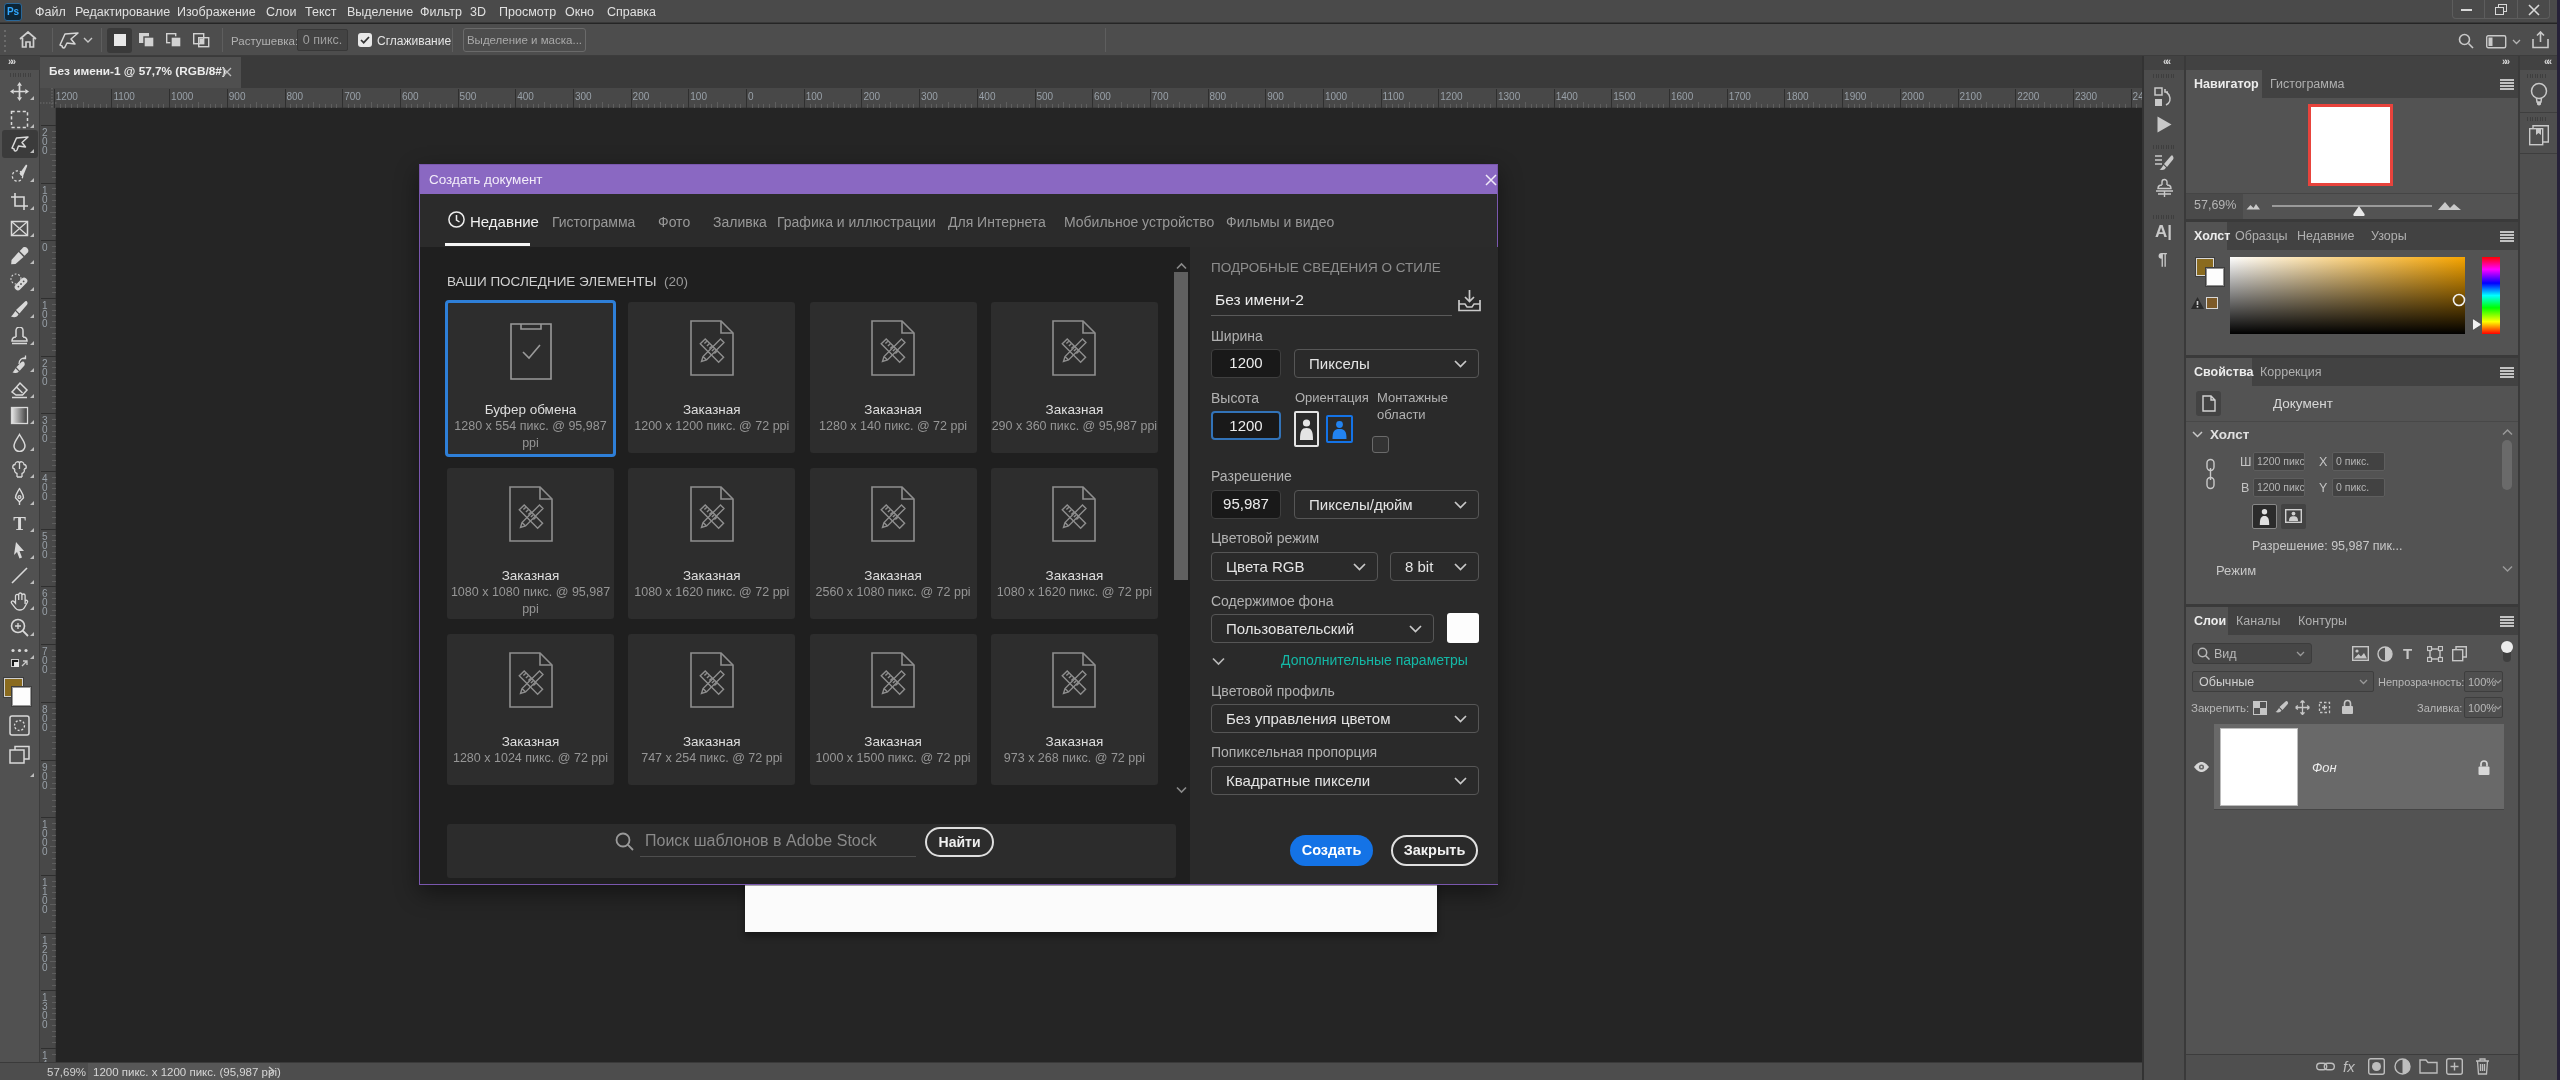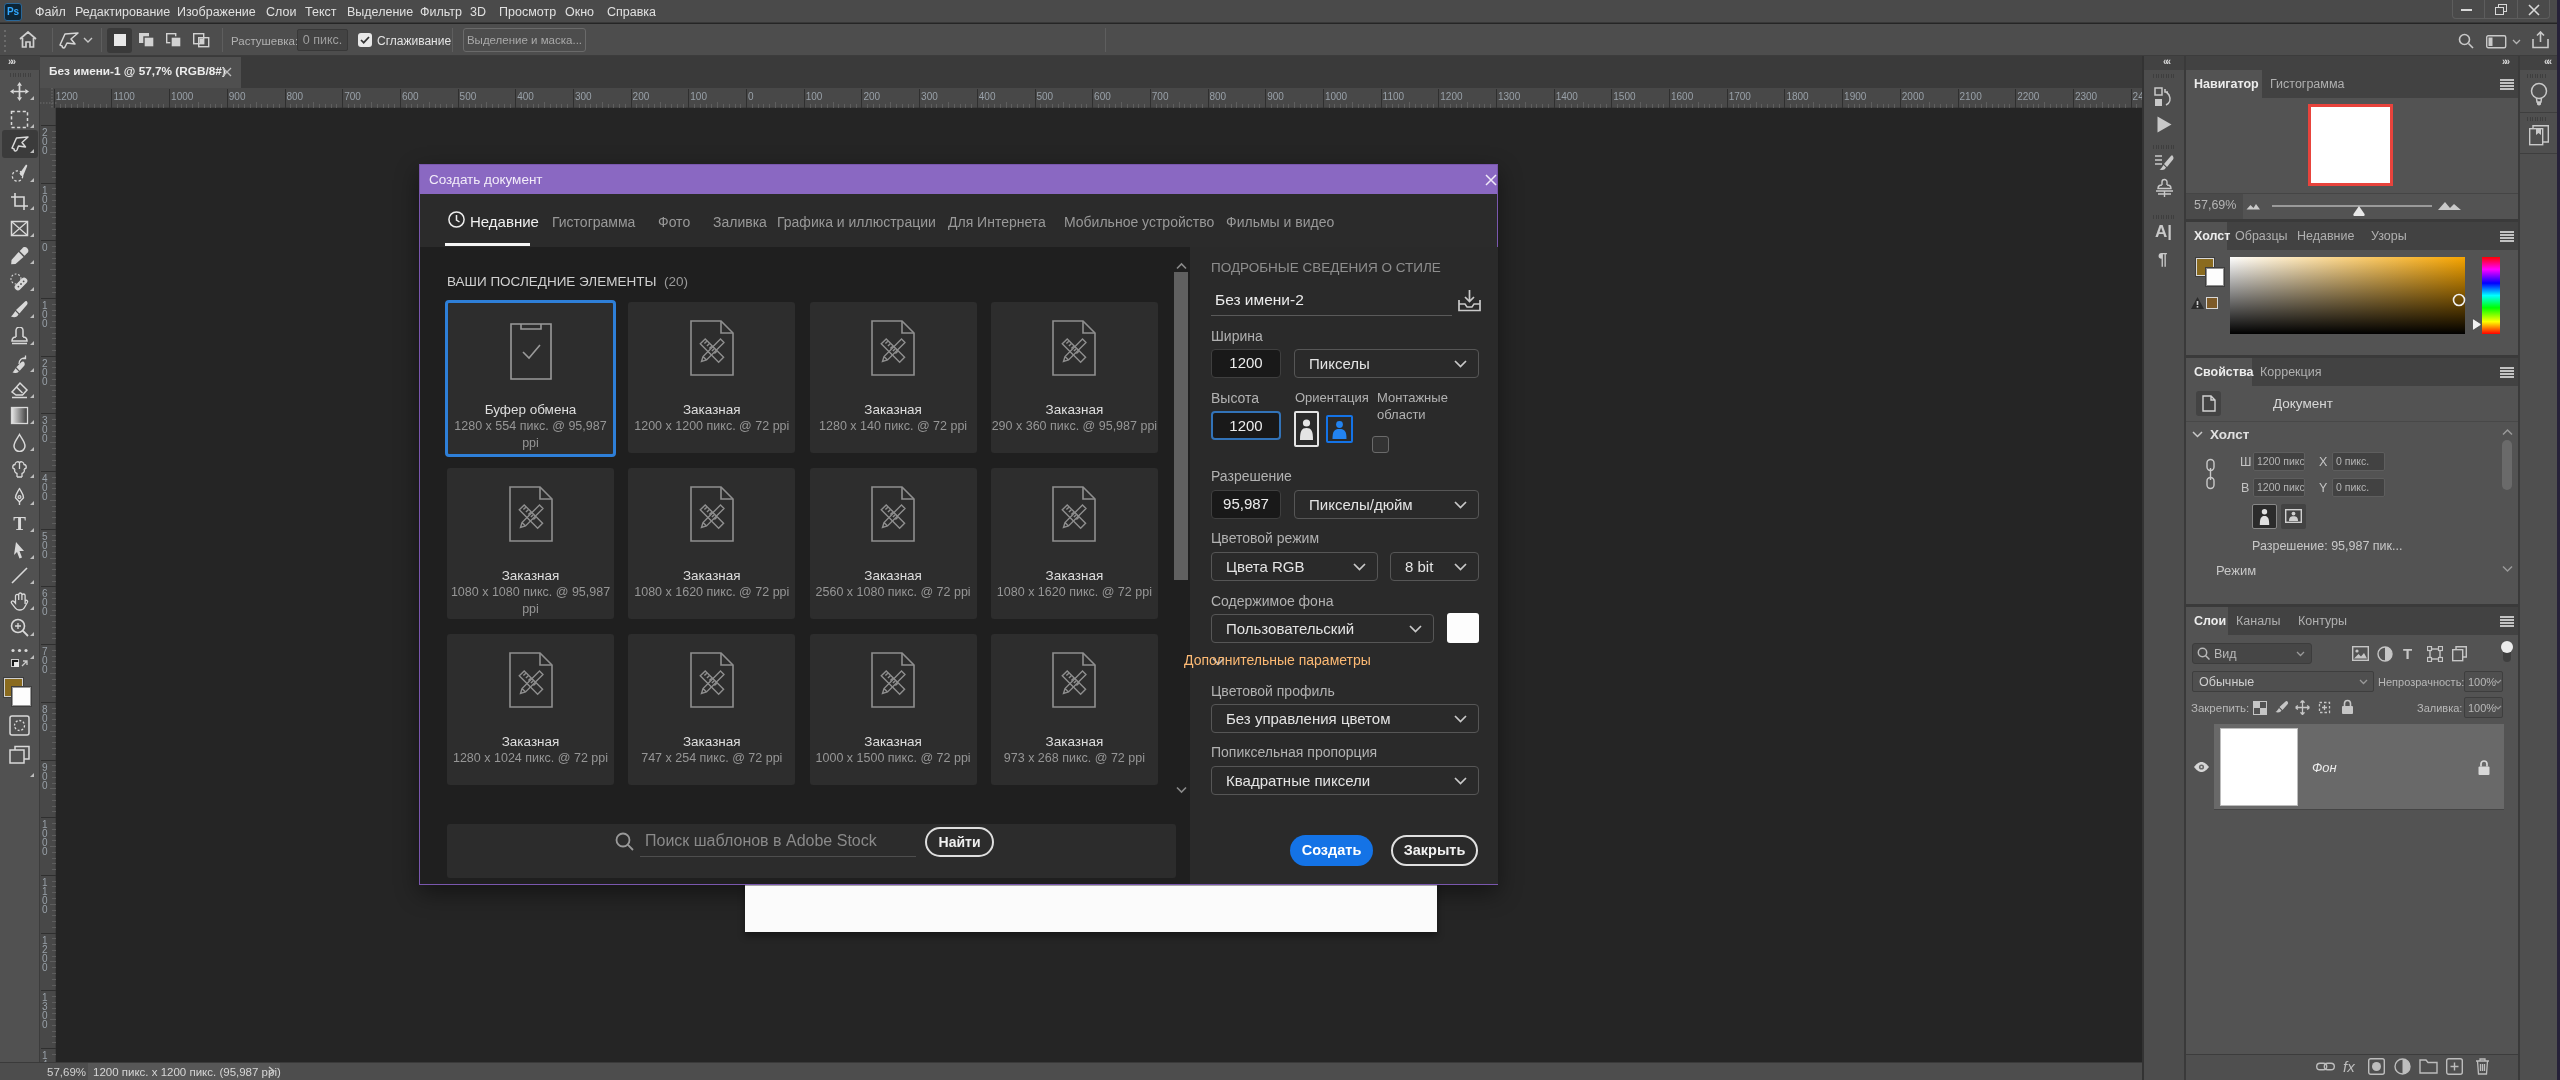--- a/index.html
+++ b/index.html
@@ -1106,21 +1106,21 @@
     </svg>
 <div class="abs" style="left:1211px;top:594px;font-size:14px;color:#b2b2b2;font-weight:400;white-space:nowrap;line-height:1;">Содержимое фона</div>
 <div class="abs" style="left:1211px;top:614px;width:223px;height:29px;border:1px solid #565656;border-radius:4px;color:#e4e4e4;font-size:15px;line-height:27px;padding-left:14px;">Пользовательский</div>
 <svg class="abs" style="left:1409px;top:625px" width="13" height="8" viewBox="0 0 13 8">
       <path d="M1 1 L6.5 6.5 L12 1" fill="none" stroke="#c9c9c9" stroke-width="1.7"></path>
     </svg>
 <div class="abs" style="left:1447px;top:613px;width:32px;height:30px;background:#fdfdfd;border-radius:3px;"></div>
 <svg class="abs" style="left:1212px;top:657px" width="13" height="9" viewBox="0 0 13 9">
       <path d="M1 1.5 L6.5 7 L12 1.5" fill="none" stroke="#b8b8b8" stroke-width="1.7"></path>
     </svg>
-<div class="abs" style="left:1184px;top:653px;font-size:14px;color:#fdba74;font-weight:400;white-space:nowrap;line-height:1;">Дополнительные параметры</div>
+<div class="abs" style="left:1281px;top:653px;font-size:14px;color:#14b8a6;font-weight:400;white-space:nowrap;line-height:1;">Дополнительные параметры</div>
 <div class="abs" style="left:1211px;top:684px;font-size:14px;color:#b2b2b2;font-weight:400;white-space:nowrap;line-height:1;">Цветовой профиль</div>
 <div class="abs" style="left:1211px;top:704px;width:268px;height:29px;border:1px solid #565656;border-radius:4px;color:#e4e4e4;font-size:15px;line-height:27px;padding-left:14px;">Без управления цветом</div>
 <svg class="abs" style="left:1454px;top:715px" width="13" height="8" viewBox="0 0 13 8">
       <path d="M1 1 L6.5 6.5 L12 1" fill="none" stroke="#c9c9c9" stroke-width="1.7"></path>
     </svg>
 <div class="abs" style="left:1211px;top:745px;font-size:14px;color:#b2b2b2;font-weight:400;white-space:nowrap;line-height:1;">Попиксельная пропорция</div>
 <div class="abs" style="left:1211px;top:766px;width:268px;height:29px;border:1px solid #565656;border-radius:4px;color:#e4e4e4;font-size:15px;line-height:27px;padding-left:14px;">Квадратные пиксели</div>
 <svg class="abs" style="left:1454px;top:777px" width="13" height="8" viewBox="0 0 13 8">
       <path d="M1 1 L6.5 6.5 L12 1" fill="none" stroke="#c9c9c9" stroke-width="1.7"></path>
     </svg>

